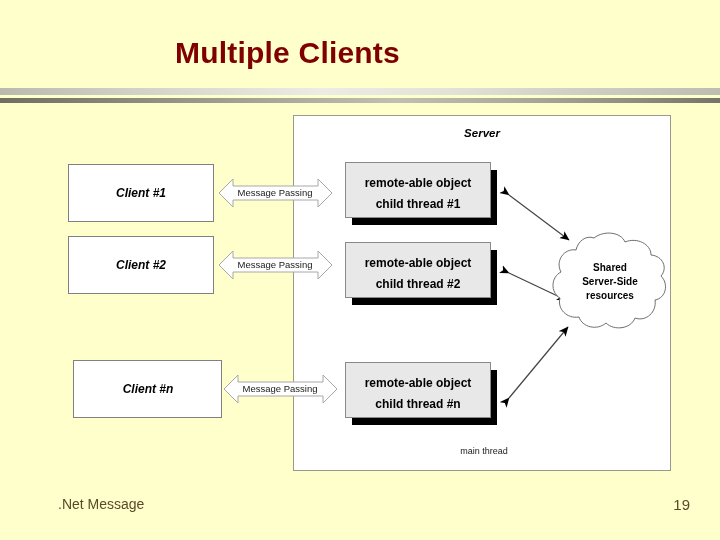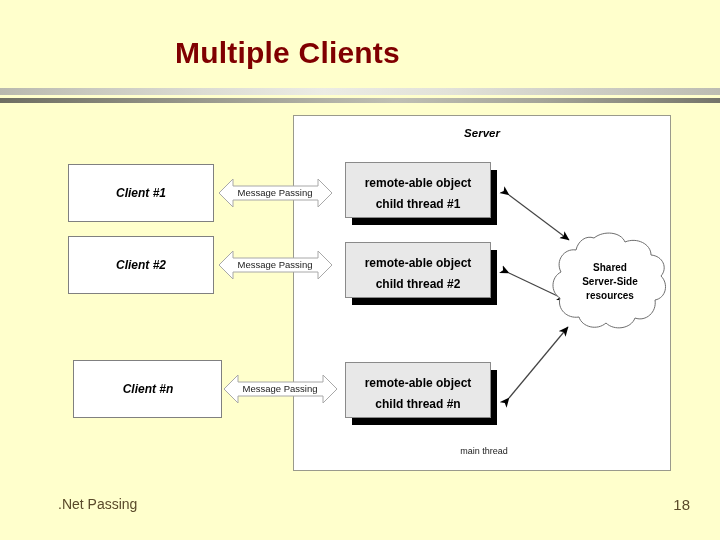--- a/index.html
+++ b/index.html
@@ -210,14 +210,14 @@
            C 578,133 586,127 594,130 Z" fill="#FFFFFF" stroke="#6E6E6E" stroke-width="1"></path>
   <text class="t-cloud" x="610" y="163" text-anchor="middle">Shared</text>
   <text class="t-cloud" x="610" y="177" text-anchor="middle">Server-Side</text>
   <text class="t-cloud" x="610" y="191" text-anchor="middle">resources</text>
 
   <text class="t-main" x="484" y="346" text-anchor="middle">main thread</text>
 
 </svg>
 </div>
 
-<div id="footer-note">.Net Passing</div>
-<div id="footer-pagenum">18</div>
+<div id="footer-note">.Net Message</div>
+<div id="footer-pagenum">19</div>
 
 </body></html>

